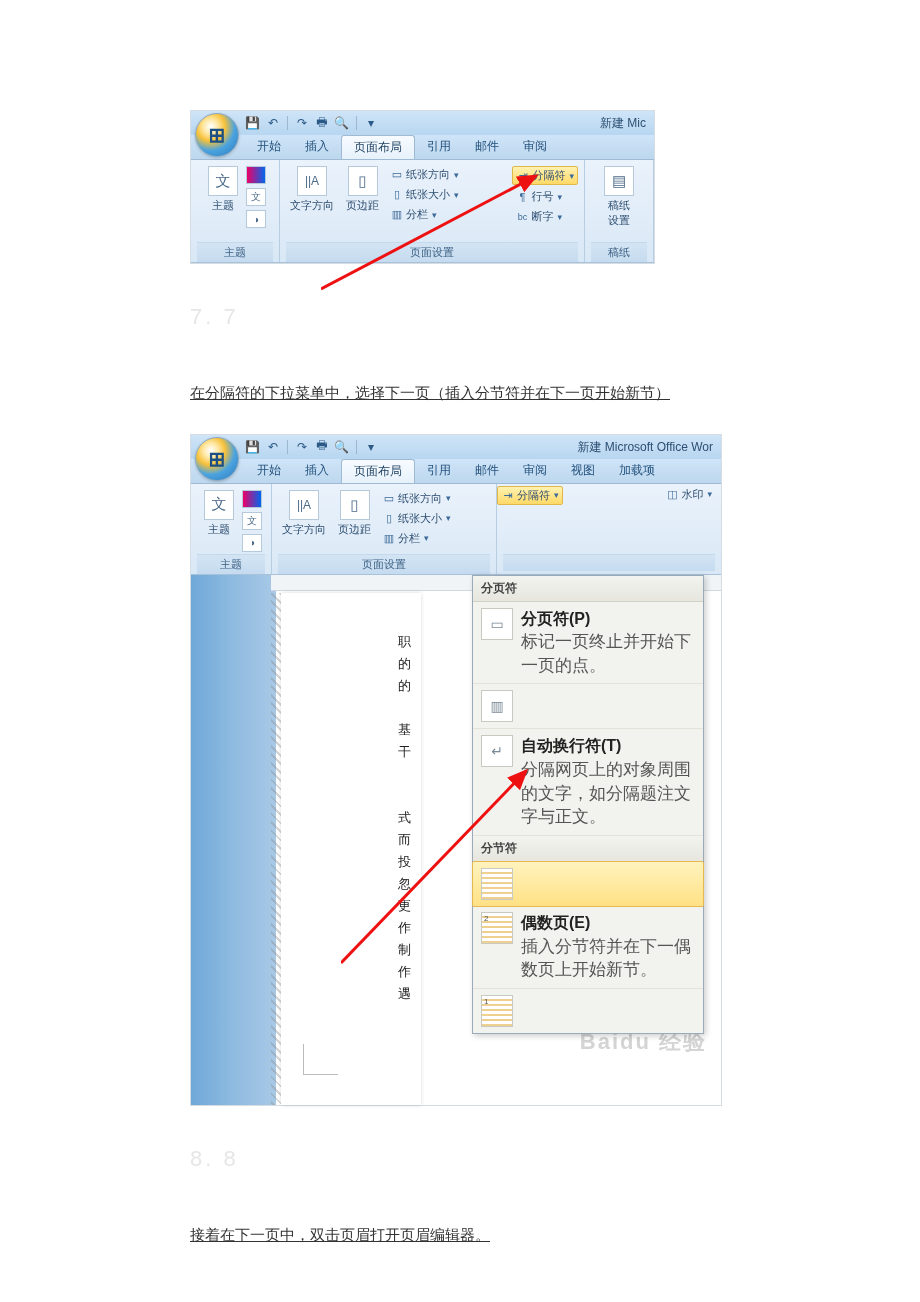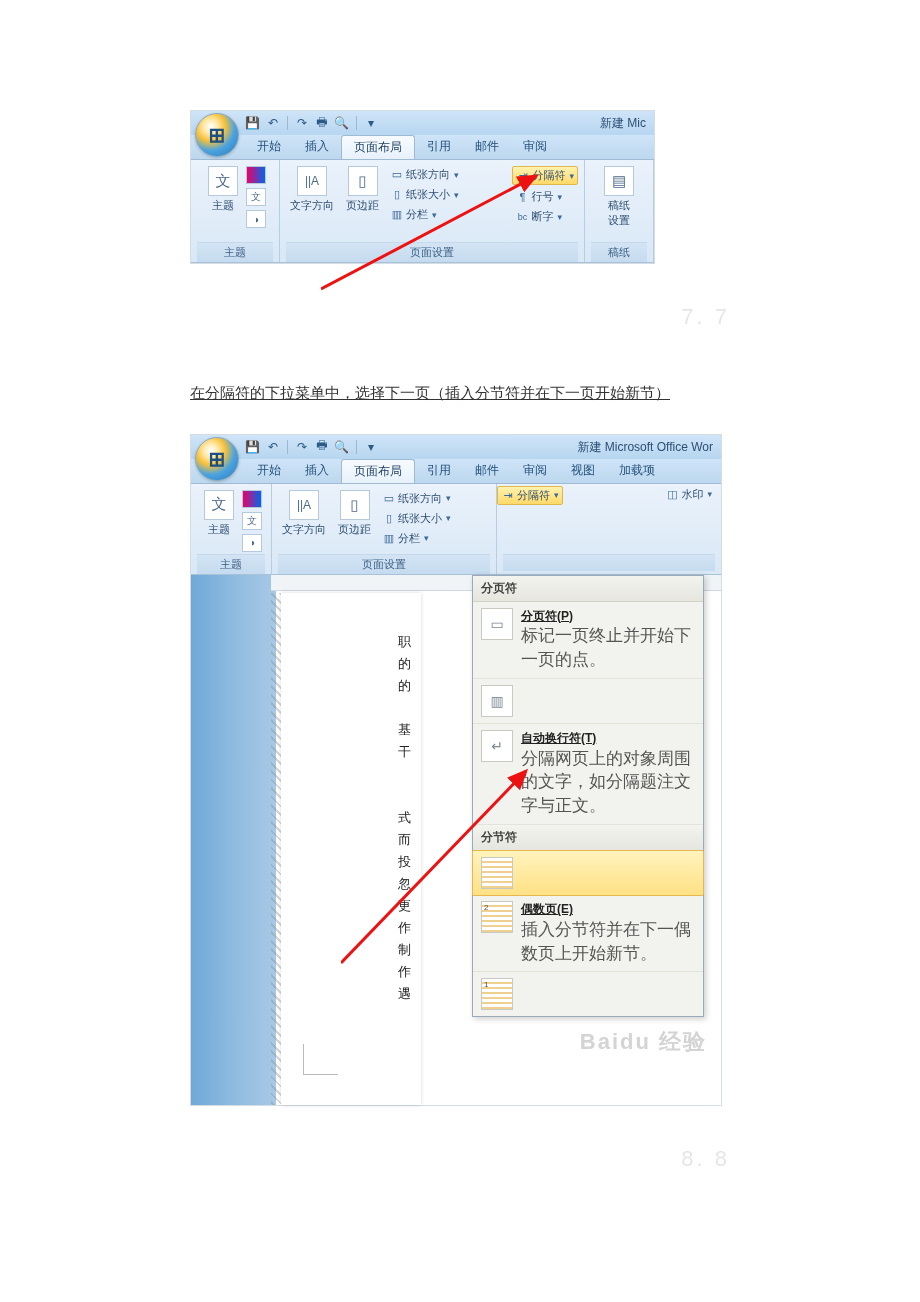--- a/index.html
+++ b/index.html
@@ -8,21 +8,21 @@
     background: #fff;
     font-family: "Microsoft YaHei", "SimSun", Arial, sans-serif;
     font-size: 14px;
     color: #333;
     width: 920px;
   }
   .page {
     padding: 110px 190px 40px 190px;
   }
   .step-num {
-    text-align: right;
+    text-align: left;
     color: #e6e6e6;
     font-size: 22px;
     font-weight: 500;
     margin: 40px 0 50px 0;
     letter-spacing: 3px;
   }
   .body-text {
     font-size: 15px;
     color: #333;
     margin: 16px 0 28px 0;
@@ -171,21 +171,21 @@
     border:1px solid #e6b84e;border-radius:2px;margin:-1px;
   }
   .dd-ico{
     width:30px;height:30px;background:#fff;border:1px solid #c7cac0;flex:none;
     display:flex;align-items:center;justify-content:center;font-size:14px;color:#7b8a97;
   }
   .dd-ico.stripes{
     background:repeating-linear-gradient(#fff 0 3px,#f0d090 3px 5px);
   }
   .dd-tx{line-height:1.4;}
-  .dd-tx b{font-size:12px;font-weight:bold;display:block;color:#222;text-decoration:underline;}
+  .dd-tx b{font-size:16px;font-weight:bold;display:block;color:#222;}
   .dd-tx span{color:#555;font-size:17px;}
   .watermark{
     position:absolute;right:14px;bottom:48px;font-size:22px;color:#d4d4d4;font-weight:bold;letter-spacing:2px;
     pointer-events:none;
   }
   .red-arrow{position:absolute;z-index:10;pointer-events:none;}
   .ribbon-small .group-body{min-height:66px;}
   .ribbon-small .group-label{font-size:11px;}
 </style>
 </head>
@@ -459,14 +459,15 @@
       <defs>
           <marker id="ah2" markerWidth="8" markerHeight="8" refX="6" refY="3" orient="auto">
             <path d="M0,0 L7,3 L0,6 Z" fill="#e11"></path>
           </marker>
         </defs>
       <line x1="0" y1="198" x2="185" y2="6" stroke="#e11" stroke-width="3" marker-end="url(#ah2)"></line>
     </svg>
   </div>
 
   <div class="step-num">8. 8</div>
+  <p class="body-text">接着在下一页中，双击页眉打开页眉编辑器。</p>
 
 </div>
 
 </body></html>

